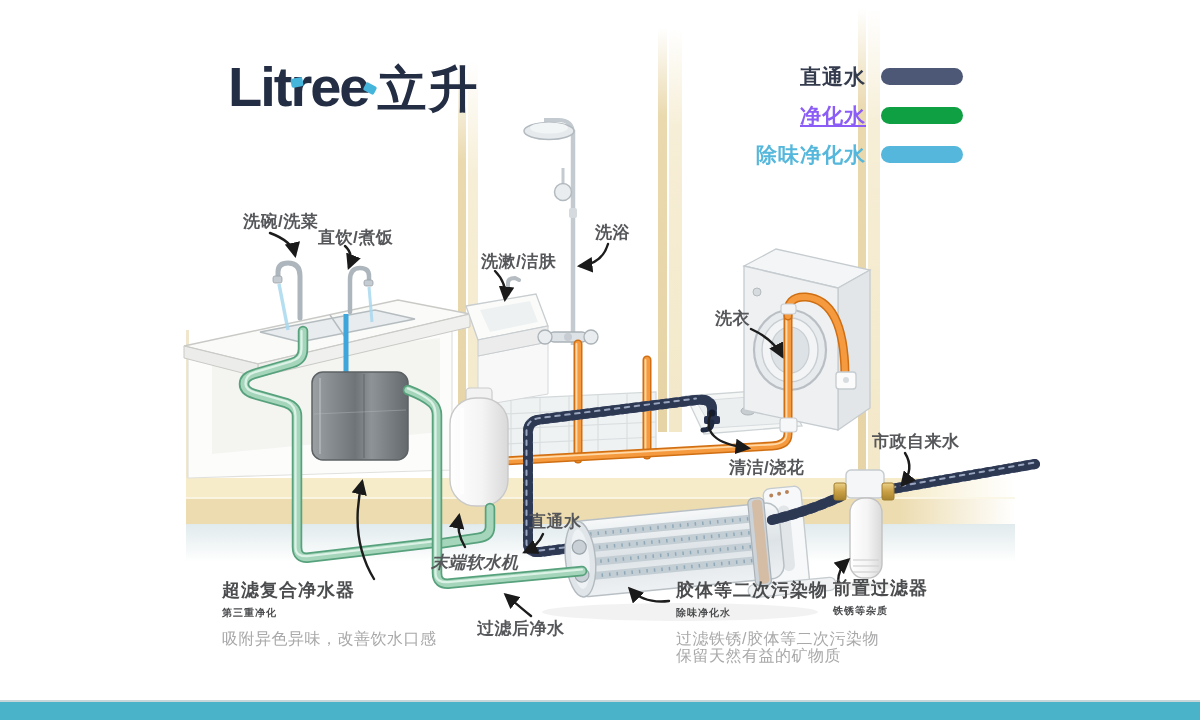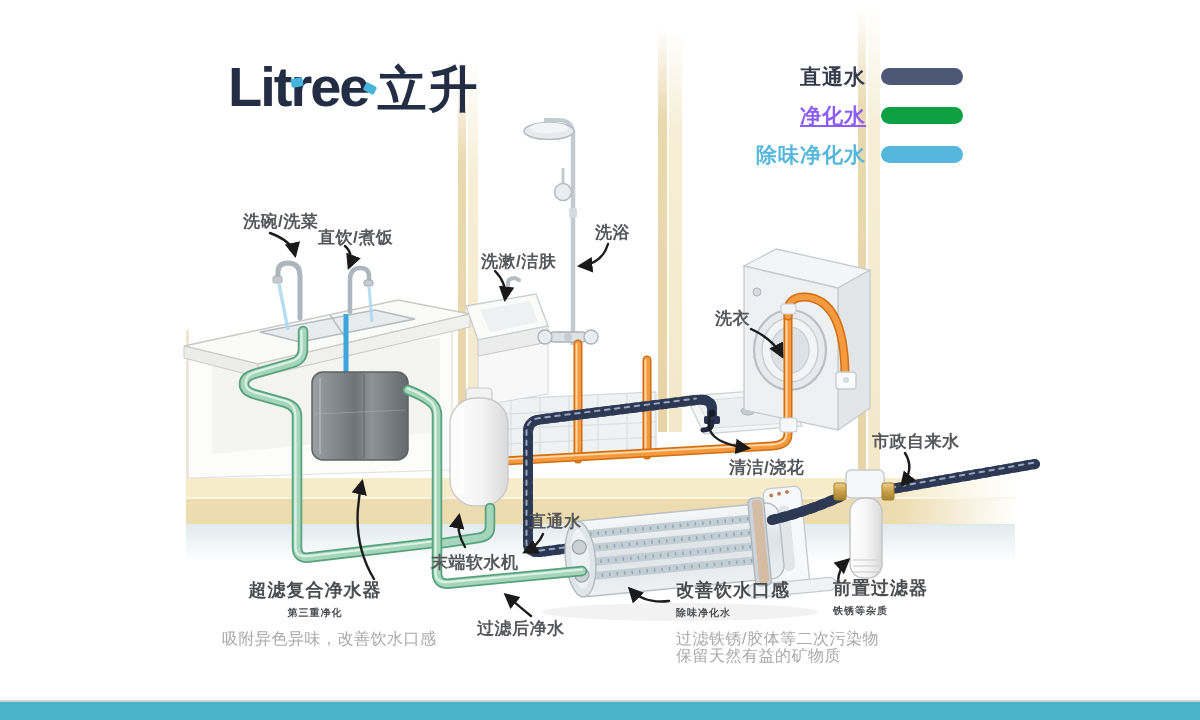--- a/index.html
+++ b/index.html
@@ -16,21 +16,21 @@
   .pd1{fill:none;stroke:#4e5a78;stroke-width:10;stroke-linecap:round;stroke-linejoin:round;}
   .pd2{fill:none;stroke:#2d3852;stroke-width:10;stroke-linecap:round;stroke-dasharray:4.5 5.5;}
   .pd3{fill:none;stroke:#9aa5bf;stroke-width:2;stroke-linecap:round;stroke-dasharray:4.5 5.5;stroke-dashoffset:5;}
   .arrow{fill:none;stroke:#1c1c1c;stroke-width:2.4;stroke-linecap:round;}
   
   .lbl{position:absolute;font-size:17px;font-weight:bold;color:#56575a;letter-spacing:.5px;white-space:nowrap;}
   .pblock{position:absolute;white-space:nowrap;}
   .pblock .ptitle{font-size:18px;font-weight:bold;color:#4b4c4e;line-height:21px;letter-spacing:1px;}
   .pblock .pstage{font-size:10px;font-weight:bold;color:#4b4c4e;line-height:19px;margin-top:2px;letter-spacing:1px;}
   .pblock .pdesc{font-size:16px;color:#a9a9ab;line-height:17px;margin-top:8px;letter-spacing:.5px;}
-  .pblock.alignr{text-align:center;}
+  .pblock.alignr{text-align:left;}
   
   #logo{position:absolute;left:228px;top:54px;color:#232e44;white-space:nowrap;}
   #logo .lat{font-size:56px;font-weight:bold;letter-spacing:-2px;}
   #logo .cjk{font-size:49px;font-weight:bold;margin-left:9px;letter-spacing:2px;}
   .logo-accent{position:absolute;background:#45b5dc;width:12px;height:9px;border-radius:2px;}
   
   #legend{position:absolute;left:620px;top:57px;}
   .legrow{display:flex;align-items:center;height:39px;}
   .legrow .ltxt{width:246px;text-align:right;font-size:21px;font-weight:bold;letter-spacing:1px;}
   .legrow .lsw{width:82px;height:17px;border-radius:9px;margin-left:15px;}
@@ -317,31 +317,31 @@
 </div>
 
 <div class="lbl" style="left:243px;top:210px;">洗碗/洗菜</div>
 <div class="lbl" style="left:318px;top:226px;">直饮/煮饭</div>
 <div class="lbl" style="left:481px;top:250px;">洗漱/洁肤</div>
 <div class="lbl" style="left:595px;top:221px;">洗浴</div>
 <div class="lbl" style="left:715px;top:307px;">洗衣</div>
 <div class="lbl" style="left:729px;top:456px;">清洁/浇花</div>
 <div class="lbl" style="left:872px;top:430px;">市政自来水</div>
 <div class="lbl" style="left:529px;top:510px;">直通水</div>
-<div class="lbl" style="left:431px;top:551px;">末端软水机</div>
+<div class="lbl" style="left:431px;top:551px;font-style:italic;">末端软水机</div>
 <div class="lbl" style="left:477px;top:617px;">过滤后净水</div>
 
 <div class="pblock alignr" style="left:222px;top:580px;width:186px;">
   <div class="ptitle">超滤复合净水器</div>
   <div class="pstage">第三重净化</div>
   <div class="pdesc">吸附异色异味，改善饮水口感</div>
 </div>
 
 <div class="pblock" style="left:676px;top:580px;">
-  <div class="ptitle">改善饮水口感</div>
+  <div class="ptitle">胶体等二次污染物</div>
   <div class="pstage">除味净化水</div>
   <div class="pdesc">
     <div>过滤铁锈/胶体等二次污染物</div>
     <div>保留天然有益的矿物质</div>
   </div>
 </div>
 
 <div class="pblock" style="left:833px;top:578px;">
   <div class="ptitle">前置过滤器</div>
   <div class="pstage">铁锈等杂质</div>

